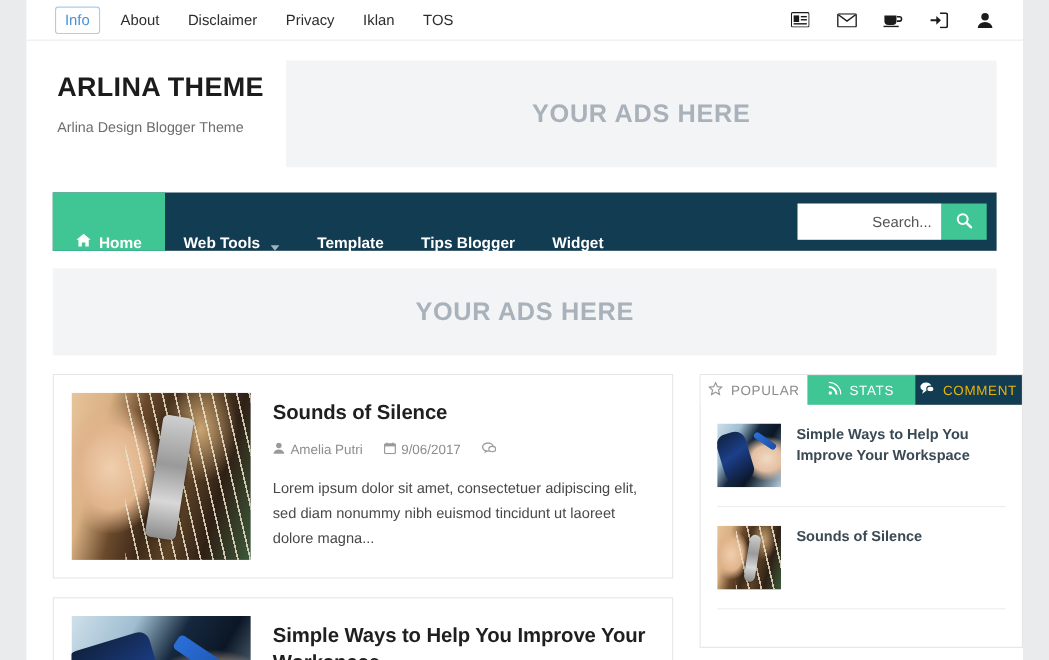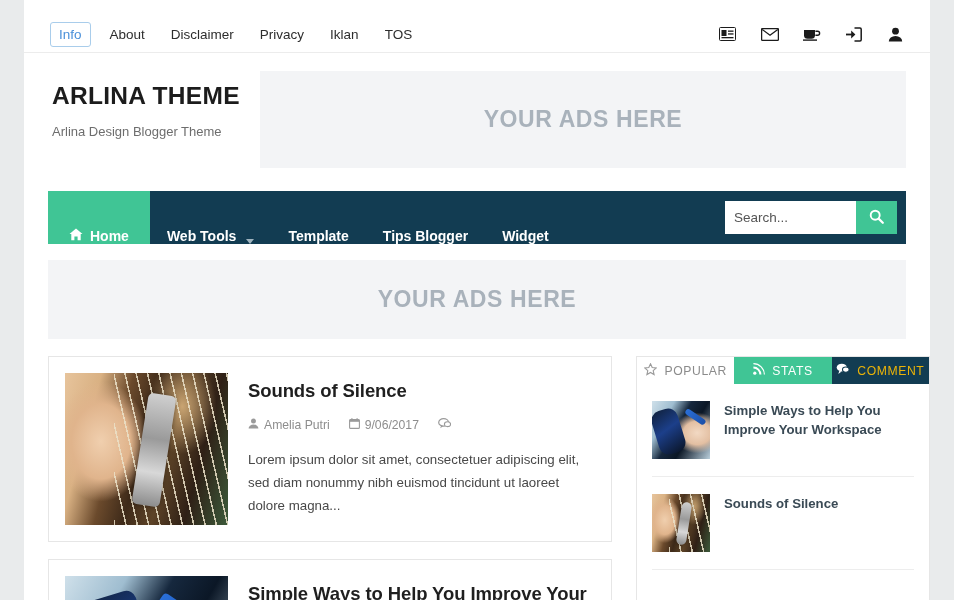--- a/index.html
+++ b/index.html
@@ -24,21 +24,20 @@
     background: #ffffff;
   }
 
   
   .topbar {
     height: 37px;
     border-bottom: 1px solid #ececec;
     display: flex;
     align-items: center;
     padding: 0 25px 0 24px;
-    margin-top: 16px;
   }
   .topnav { display: flex; align-items: center; gap: 0; }
   .topnav a {
     display: block;
     font-size: 13.5px;
     color: #2d2d2d;
     text-decoration: none;
     padding: 5px 13px;
     white-space: nowrap;
   }
@@ -138,20 +137,21 @@
   .searchwrap input {
     width: 131px;
     height: 33px;
     border: 0;
     background: #ffffff;
     font-size: 13.5px;
     color: #333;
     padding: 0 9px;
     font-family: "Liberation Sans", sans-serif;
     outline: none;
+    text-align: right;
   }
   .searchwrap input::placeholder { color: #555; }
   .searchbtn {
     width: 41px; height: 33px;
     background: #40c595;
     border: 0;
     display: flex; align-items: center; justify-content: center;
     cursor: pointer;
   }
 

